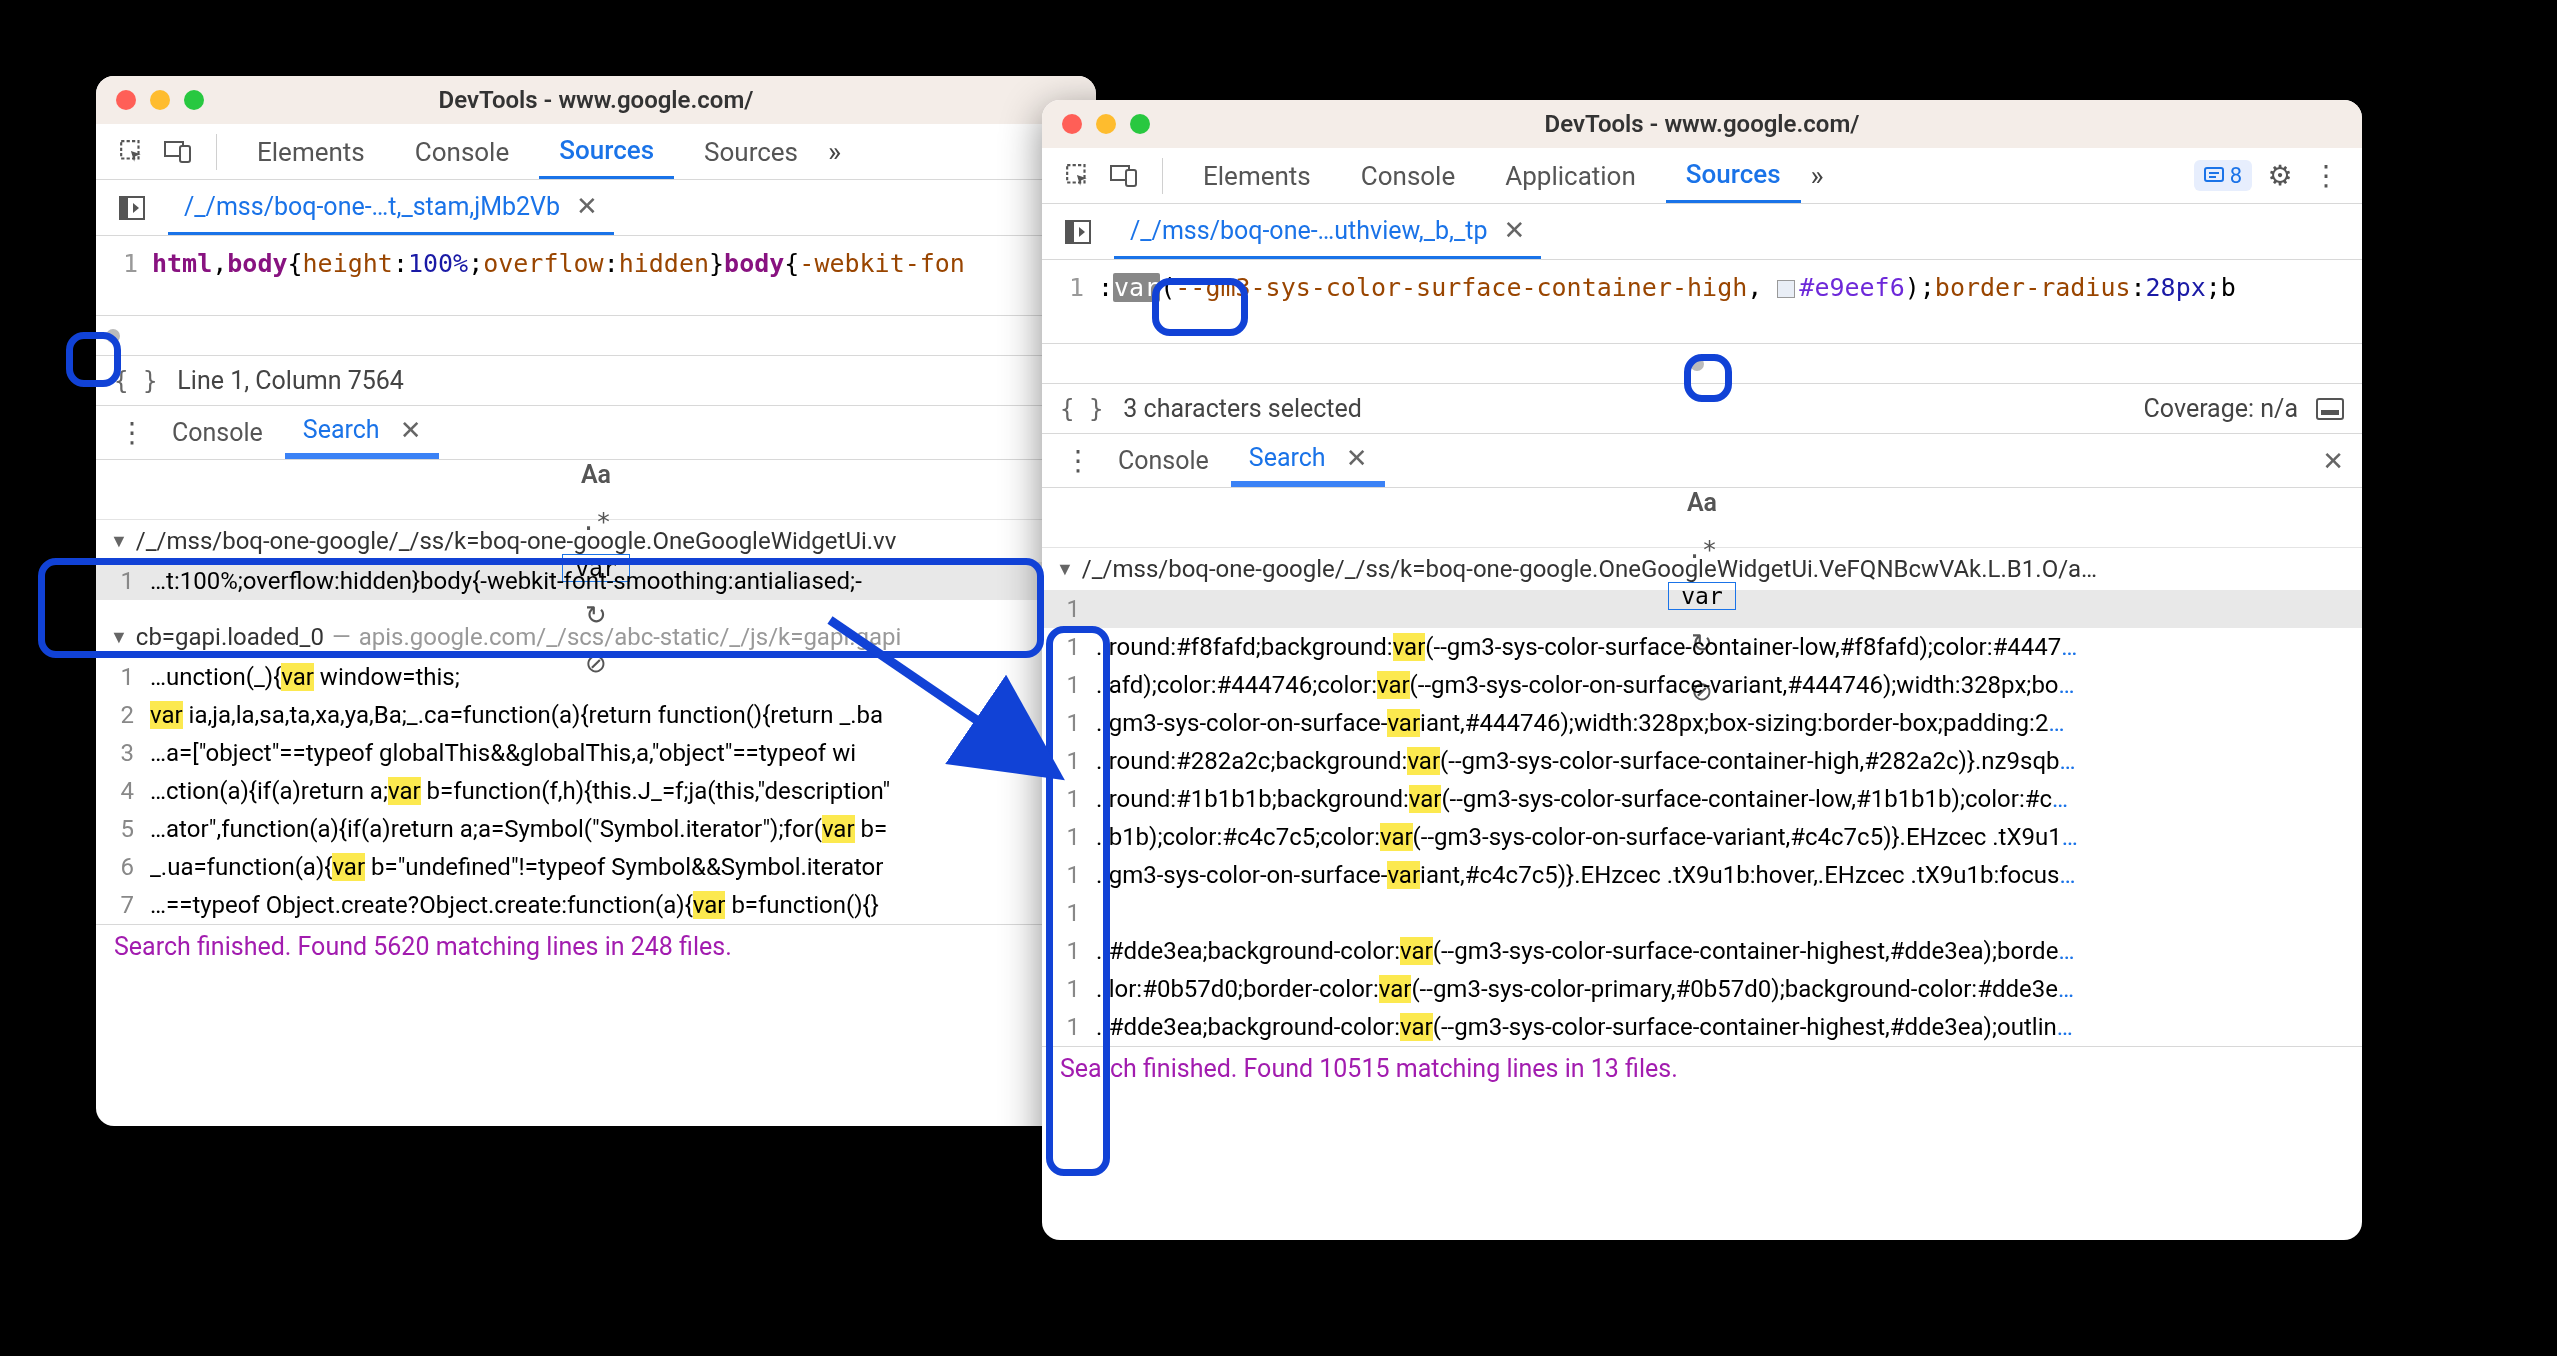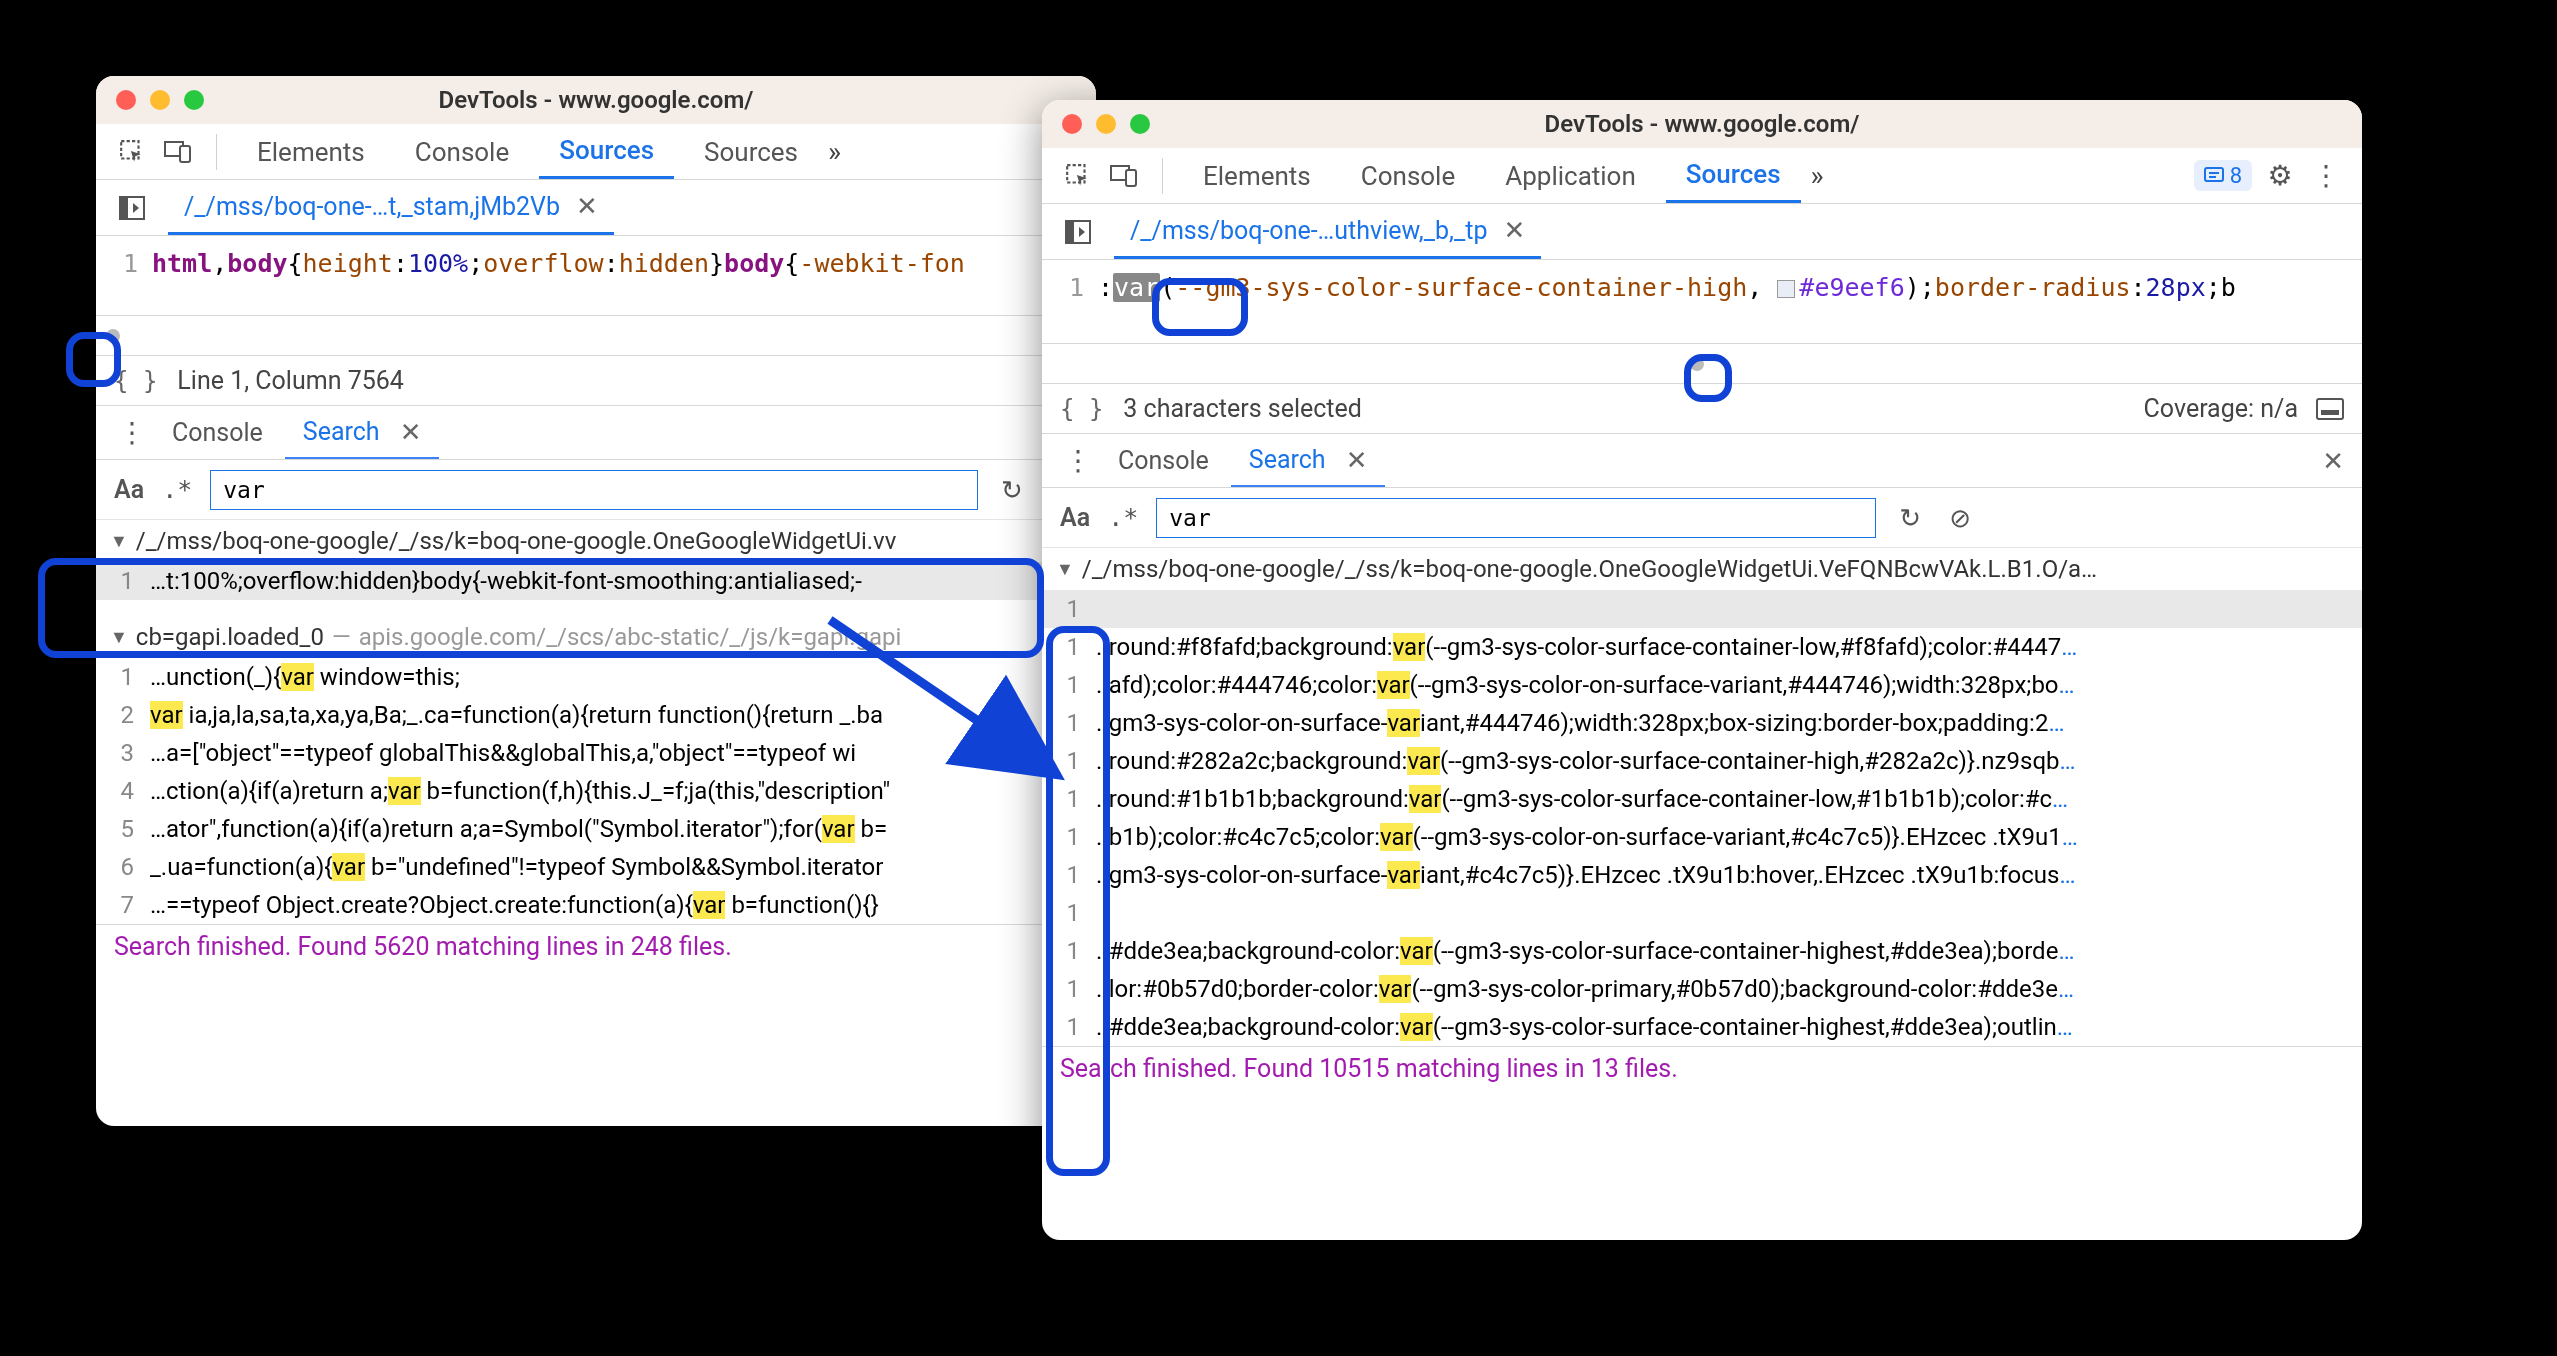--- a/index.html
+++ b/index.html
@@ -82,25 +82,26 @@
   .statusline {
     height: 50px; display: flex; align-items: center; gap: 20px;
     padding: 0 18px; font-size: 25px; color: #444; border-bottom: 1px solid #d8d8d8;
   }
   .brackets-icon { font-family: Menlo, monospace; font-size: 24px; color: #666; }
   .drawer-tabs {
     height: 54px; display: flex; align-items: center; gap: 4px;
     padding: 0 18px; font-size: 25px; border-bottom: 1px solid #d8d8d8;
   }
   .drawer-tabs .dtab { padding: 0 18px; height: 100%; display: flex; align-items: center; gap: 12px; color: #555; cursor:pointer; }
-  .drawer-tabs .dtab.active { color: #1a73e8; border-bottom: 2px solid #3b82f6; gap: 20px; }
+  .drawer-tabs .dtab.active { color: #1a73e8; border-bottom: 6px solid #3b82f6; gap: 20px; }
   .search-row {
     height: 60px; display: flex; align-items: center; gap: 18px; padding: 0 18px;
     border-bottom: 1px solid #e4e4e4;
     font-size: 25px;
+    flex-direction: column;
   }
   .aa { font-weight: 600; color: #555; }
   .regex { font-family: Menlo, monospace; color: #555; }
   .search-input-box {
     flex: 1; height: 40px; border: 1px solid #1a73e8; padding: 0 12px;
     display: flex; align-items: center; font-family: Menlo, monospace; font-size: 23px;
   }
   .refresh-icon, .clear-icon { width: 32px; height: 32px; display:flex;align-items:center;justify-content:center; color:#555; font-size:26px; }
   .results { font-size: 24px; line-height: 38px; overflow: hidden; }
   .file-hdr { display: flex; gap: 8px; padding: 2px 14px; color: #333; align-items:center; white-space: nowrap; overflow: hidden; }

